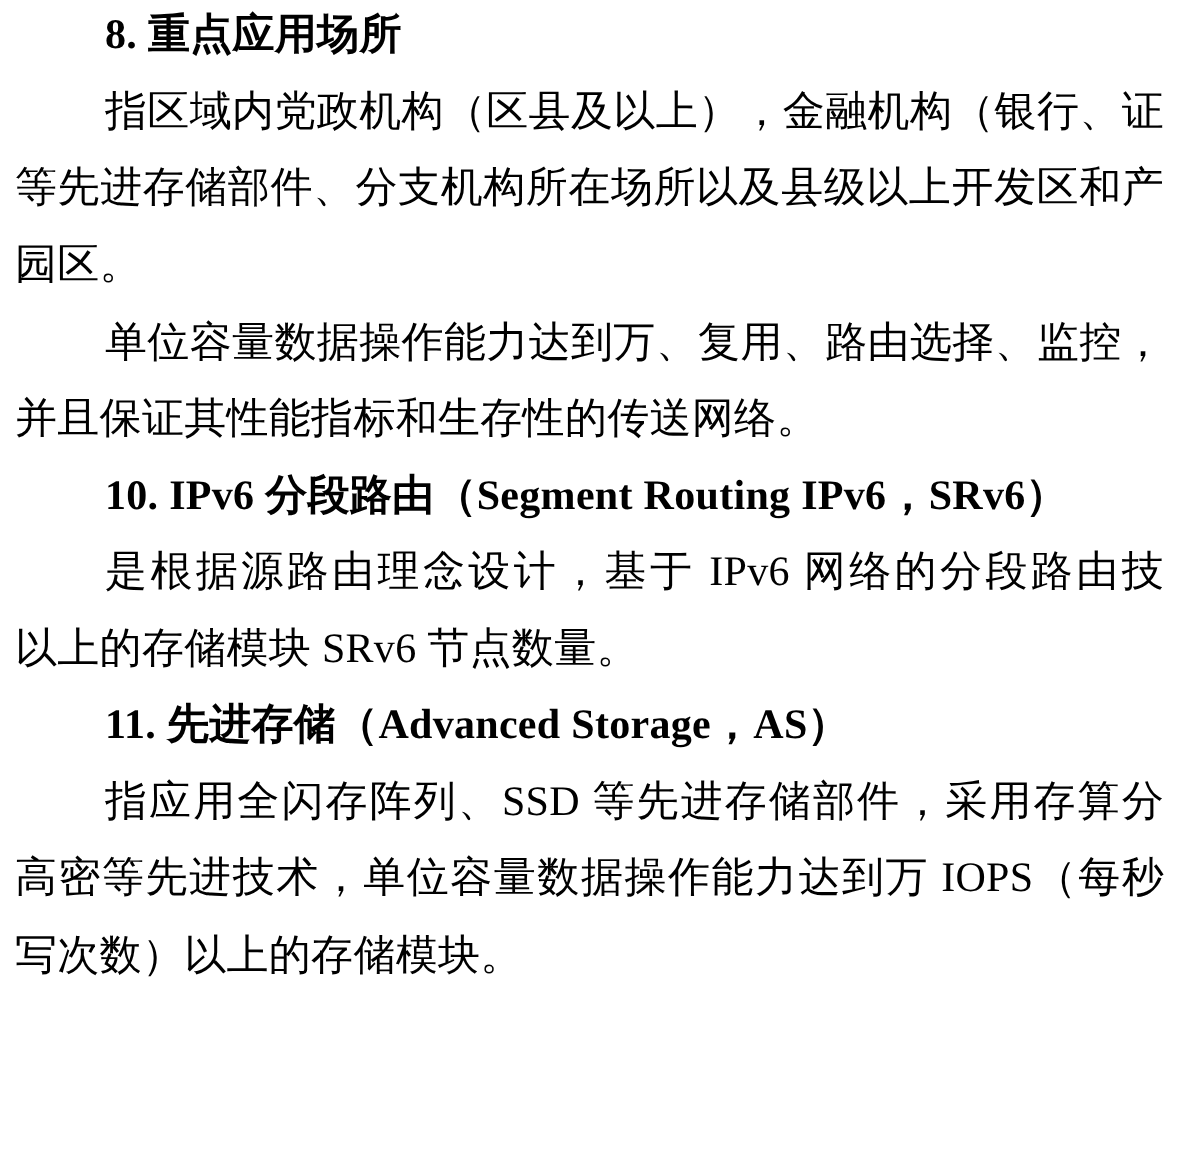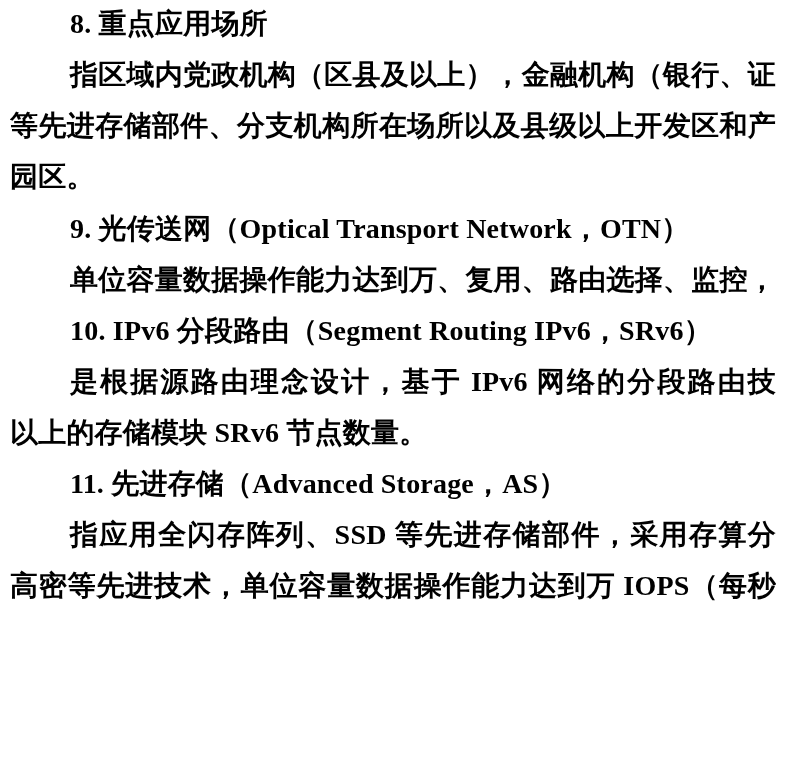--- a/index.html
+++ b/index.html
@@ -22,42 +22,42 @@
     margin-top: -2px;
   }
   .line {
     height: 51.13px;
     line-height: 51.13px;
     font-size: 28px;
     white-space: normal;
     overflow: hidden;
     text-align: left;
     letter-spacing: 0.2px;
-    font-weight: bold;
   }
   .line.heading {
     font-weight: bold;
   }
   .line.indent {
     padding-left: 60px;
   }
   .line.justify {
     text-align: justify;
     text-align-last: justify;
   }
 </style>
 </head>
 <body>
 
 <div class="doc">
     <div class="line heading indent">8. 重点应用场所</div>
     <div class="line paragraph indent justify">指区域内党政机构（区县及以上），金融机构（银行、证</div>
     <div class="line paragraph justify">等先进存储部件、分支机构所在场所以及县级以上开发区和产业</div>
     <div class="line paragraph">园区。</div>
-    <div class="line heading indent">9. 光传送网（Optical Transport Network，OTN）</div>
     <div class="line paragraph indent justify">单位容量数据操作能力达到万、复用、路由选择、监控，</div>
+    <div class="line paragraph">并且保证其性能指标和生存性的传送网络。</div>
     <div class="line heading indent">10. IPv6 分段路由（Segment Routing IPv6，SRv6）</div>
     <div class="line paragraph indent justify">是根据源路由理念设计，基于 IPv6 网络的分段路由技术，</div>
     <div class="line paragraph">以上的存储模块 SRv6 节点数量。</div>
     <div class="line heading indent">11. 先进存储（Advanced Storage，AS）</div>
     <div class="line paragraph indent justify">指应用全闪存阵列、SSD 等先进存储部件，采用存算分离、</div>
     <div class="line paragraph justify">高密等先进技术，单位容量数据操作能力达到万 IOPS（每秒读</div>
+    <div class="line paragraph">写次数）以上的存储模块。</div>
   </div>
 
 </body></html>

